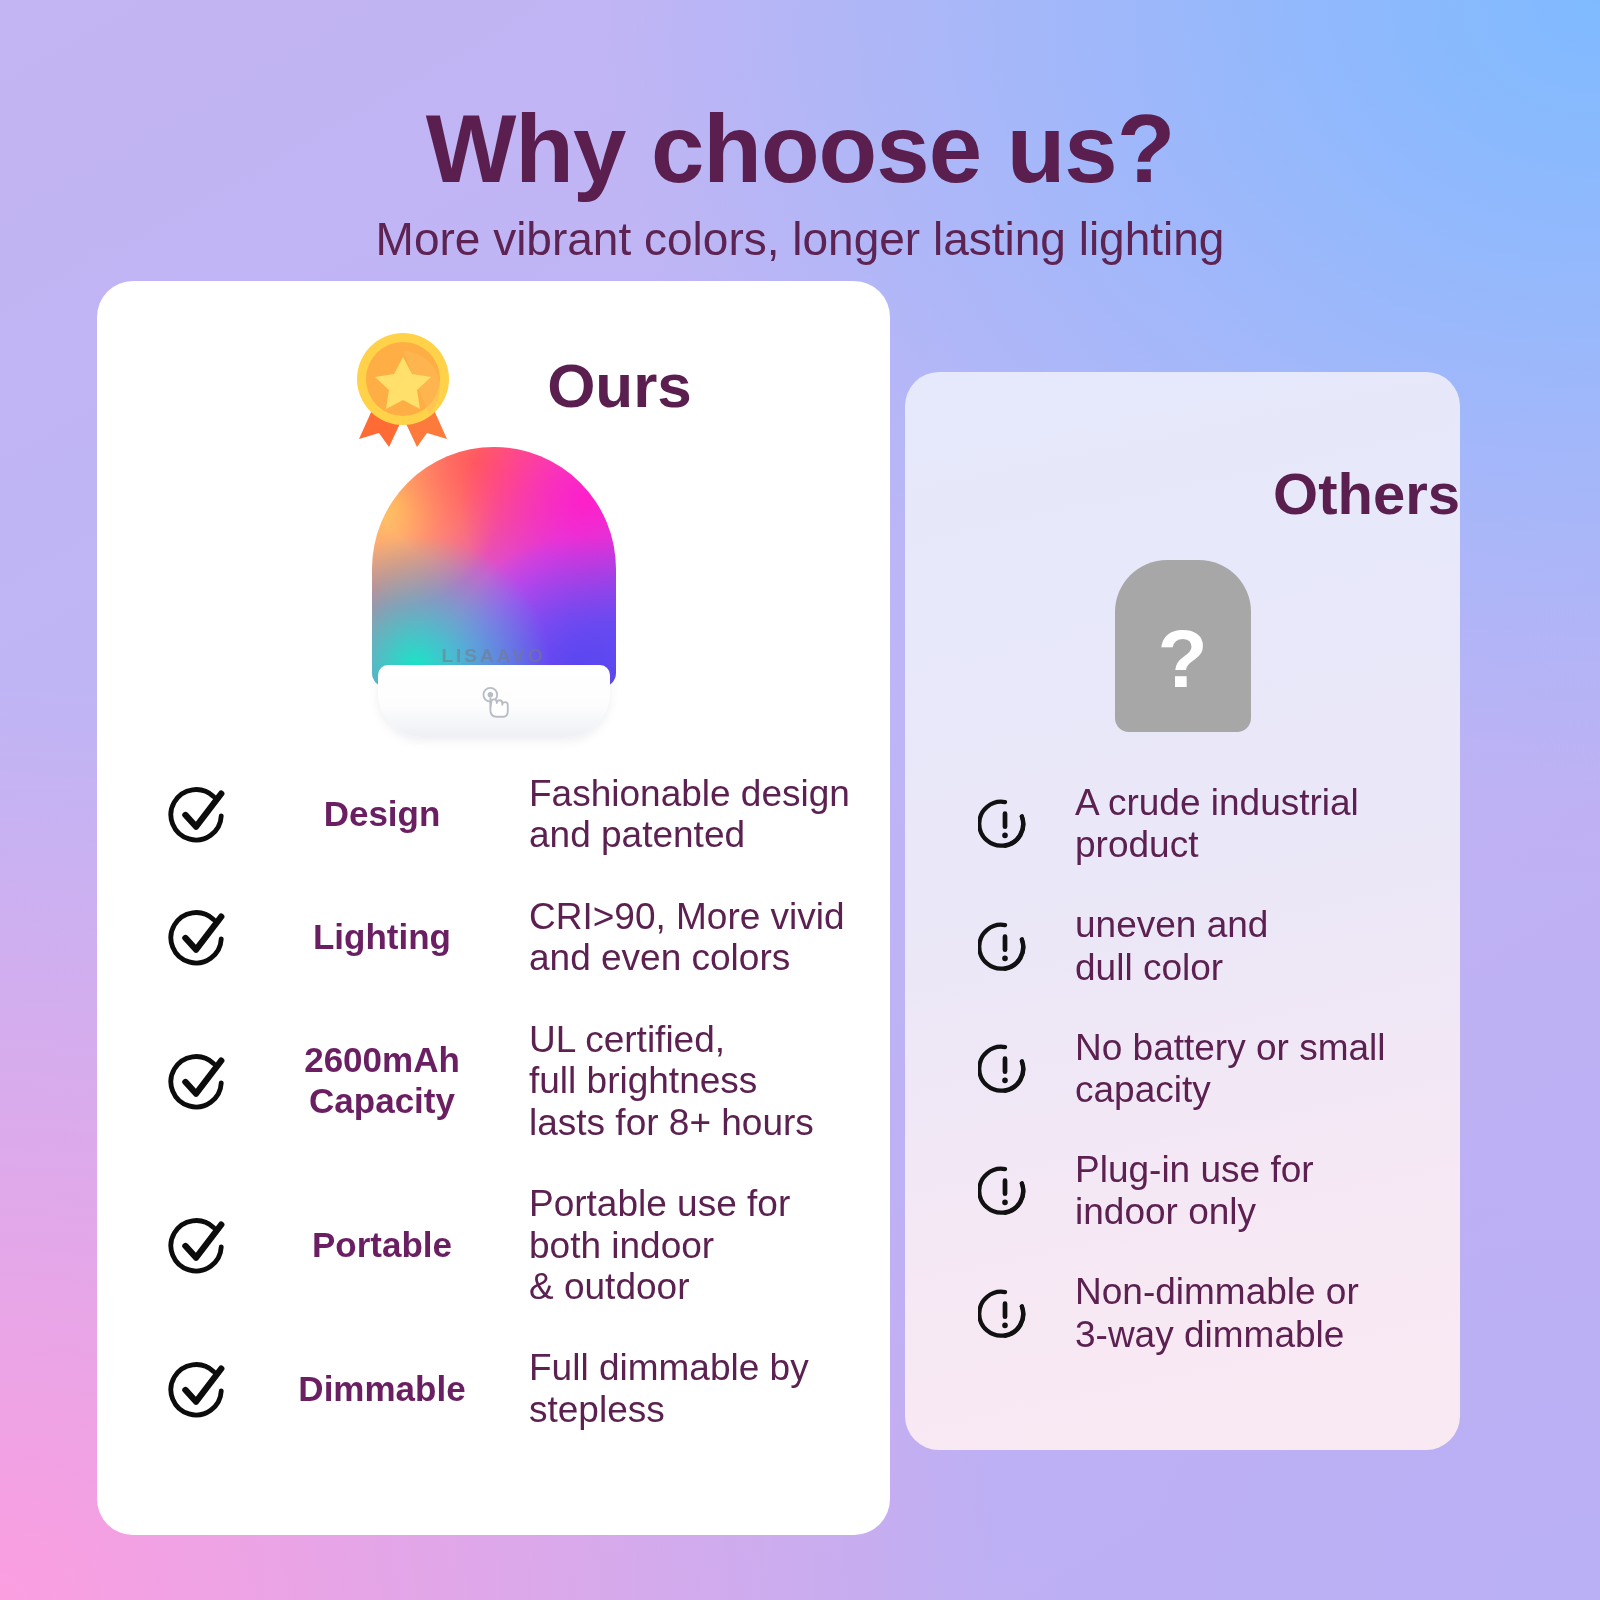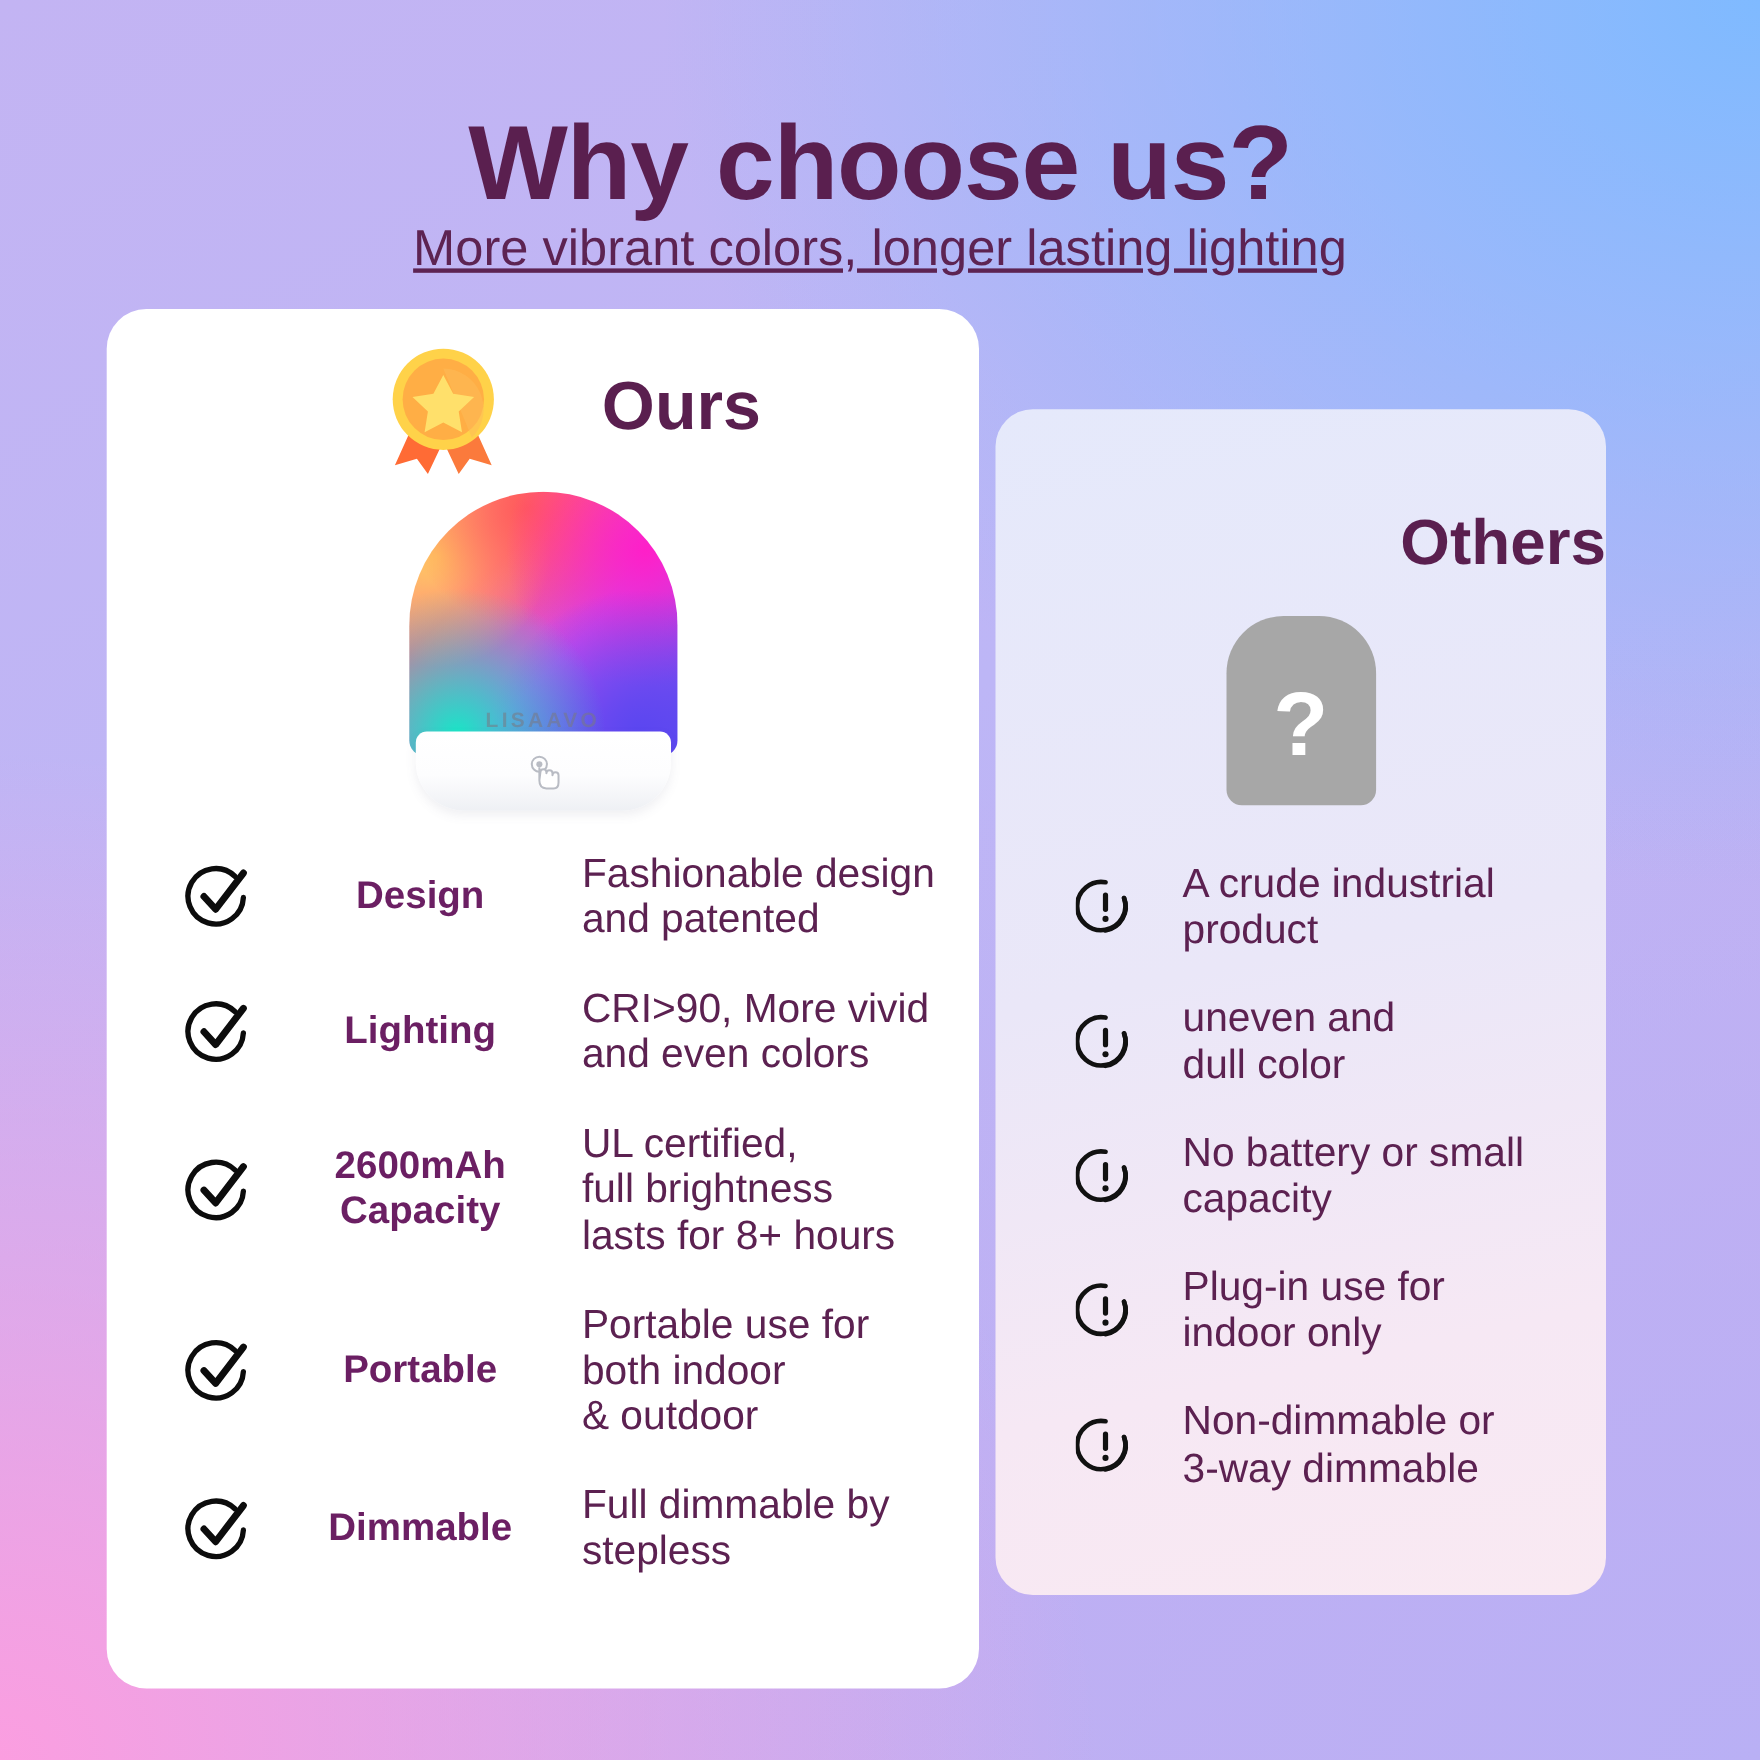--- a/index.html
+++ b/index.html
@@ -15,37 +15,37 @@
     overflow:hidden;
   }
 
   
   .header { width:100%; text-align:center; padding-top:100px; }
   .title {
     font-size:96px; font-weight:bold; color:#5a1f4f;
     letter-spacing:-1px; line-height:1.02;
   }
   .subtitle {
-    font-size:46px; color:#5d2352; font-weight:400;text-decoration:underline;
+    font-size:46px; color:#5d2352; margin-top:14px; font-weight:400;
   }
 
   
   .others-card {
     position:absolute; left:905px; top:372px; width:555px; height:1078px;
     border-radius:34px;
     background:linear-gradient(168deg,#e5e9fb 0%,#eae7f8 46%,#f6e8f4 78%,#f9e9f2 100%);
   }
   .ours-card {
     position:absolute; left:97px; top:281px; width:793px; height:1254px;
     border-radius:36px; background:#ffffff;
   }
 
   
   .ours-head {
-    position:absolute; left:0; top:24px; width:100%;
+    position:absolute; left:0; top:40px; width:100%;
     display:flex; align-items:center; justify-content:center; gap:80px;padding-left:44px;
   }
   .medal { width:128px; height:128px; flex:0 0 auto; }
   .ours-title { font-size:62px; font-weight:bold; color:#5a1f4f; }
 
   
   .lamp-wrap { position:absolute; left:0; top:166px; width:100%; display:flex; justify-content:center; }
   .lamp { position:relative; width:244px; height:290px; }
   .lamp-dome {
     position:absolute; left:0; top:0; width:244px; height:240px;

